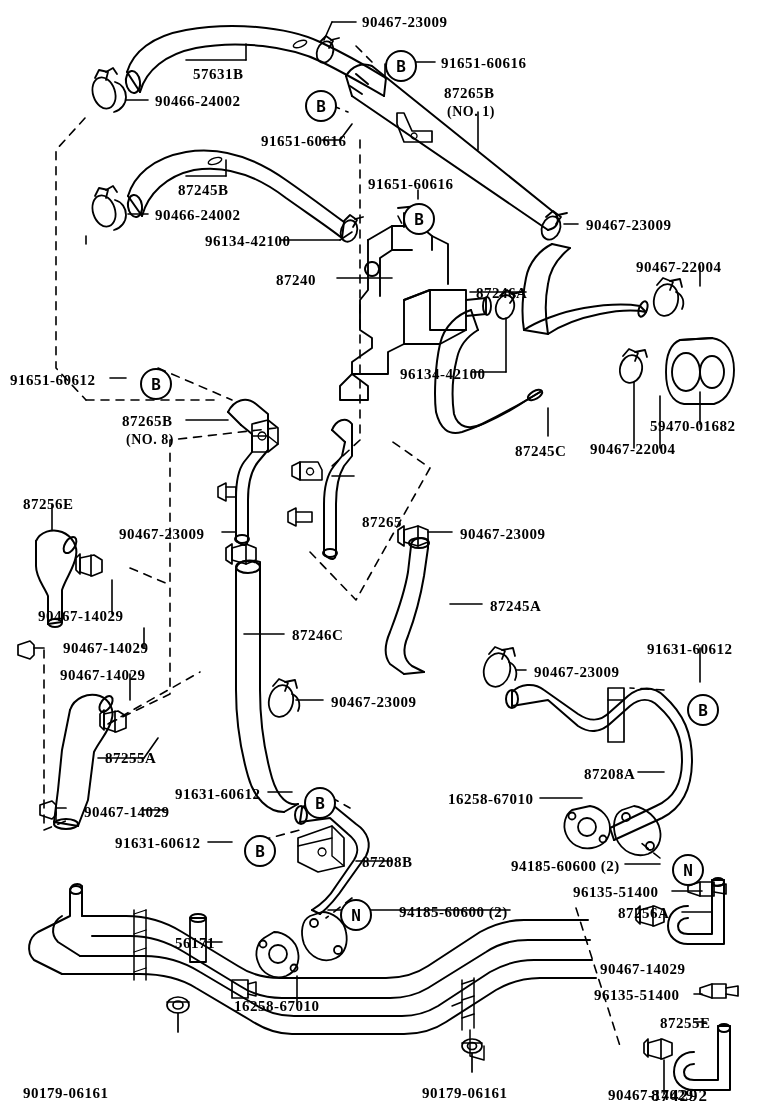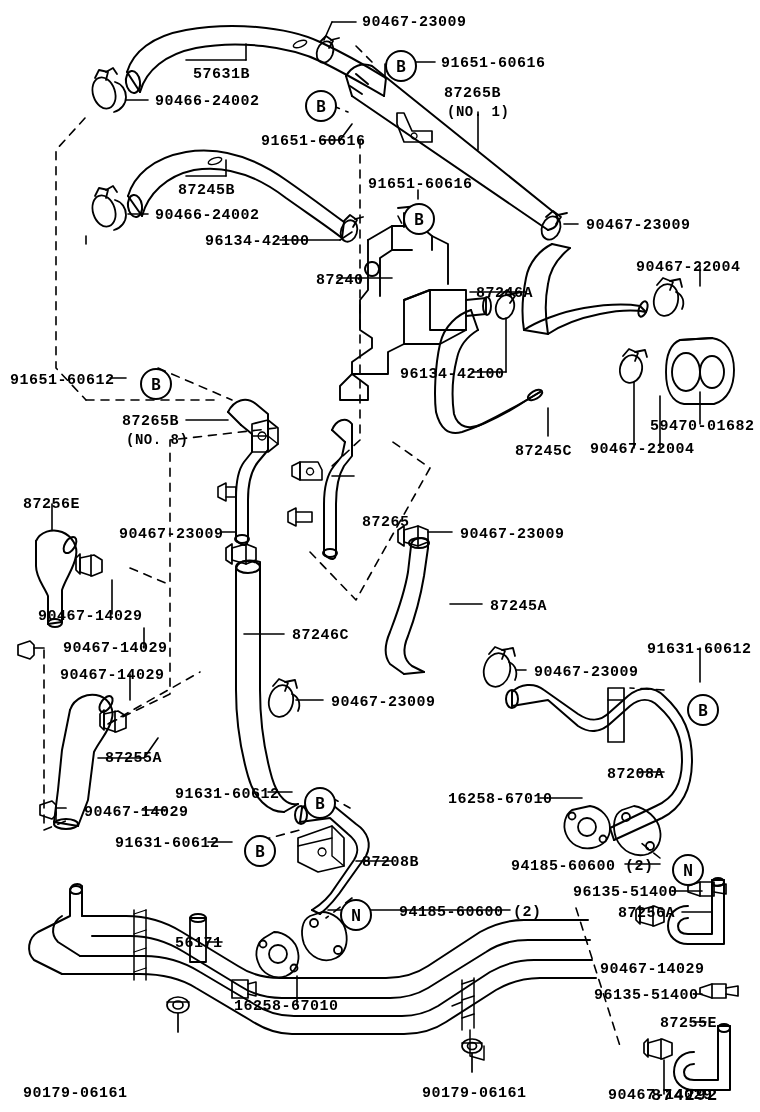--- a/index.html
+++ b/index.html
@@ -1,18 +1,18 @@
 <!DOCTYPE html>
 <html><head>
 <meta charset="utf-8">
 <style>
   html,body{margin:0;padding:0;background:#ffffff;}
   body{font-family:"DejaVu Sans Mono","Liberation Mono",monospace;}
   #sheet{position:relative;width:760px;height:1112px;background:#fff;overflow:hidden;}
-  .lbl{position:absolute;font-family:Liberation Mono, monospace;
+  .lbl{position:absolute;font-family:Liberation Serif, serif;
        font-size:15px;font-weight:700;color:#000;white-space:nowrap;letter-spacing:0.5px;}
   .lbl.sub{font-size:14px;}
   .diagcode{position:absolute;font-size:17px;font-weight:700;letter-spacing:1px;}
   svg.art{position:absolute;left:0;top:0;width:760px;height:1112px;pointer-events:none;}
   .circ{position:absolute;width:28px;height:28px;border:2.2px solid #000;border-radius:50%;
         background:#fff;display:flex;align-items:center;justify-content:center;
         font-family:"DejaVu Sans Mono","Liberation Mono",monospace;font-size:16px;font-weight:700;}
 </style>
 </head>
 <body>
@@ -459,21 +459,21 @@
   <div class="lbl" style="left:441px;top:55px;">91651-60616</div>
   <div class="lbl" style="left:155px;top:93px;">90466-24002</div>
   <div class="lbl" style="left:444px;top:85px;">87265B</div>
   <div class="lbl sub" style="left:447px;top:104px;">(NO. 1)</div>
   <div class="lbl" style="left:261px;top:133px;">91651-60616</div>
   <div class="lbl" style="left:178px;top:182px;">87245B</div>
   <div class="lbl" style="left:368px;top:176px;">91651-60616</div>
   <div class="lbl" style="left:155px;top:207px;">90466-24002</div>
   <div class="lbl" style="left:205px;top:233px;">96134-42100</div>
   <div class="lbl" style="left:586px;top:217px;">90467-23009</div>
-  <div class="lbl" style="left:276px;top:272px;margin-left:40px;">87240</div>
+  <div class="lbl" style="left:276px;top:272px;">87240</div>
   <div class="lbl" style="left:476px;top:285px;">87246A</div>
   <div class="lbl" style="left:636px;top:259px;">90467-22004</div>
   <div class="lbl" style="left:400px;top:366px;">96134-42100</div>
   <div class="lbl" style="left:650px;top:418px;">59470-01682</div>
   <div class="lbl" style="left:515px;top:443px;">87245C</div>
   <div class="lbl" style="left:590px;top:441px;">90467-22004</div>
   <div class="lbl" style="left:10px;top:372px;">91651-60612</div>
   <div class="lbl" style="left:122px;top:413px;">87265B</div>
   <div class="lbl sub" style="left:126px;top:432px;">(NO. 8)</div>
   <div class="lbl" style="left:362px;top:470px;margin-top:44px;">87265</div>
@@ -482,21 +482,21 @@
   <div class="lbl" style="left:460px;top:526px;">90467-23009</div>
   <div class="lbl" style="left:38px;top:608px;">90467-14029</div>
   <div class="lbl" style="left:490px;top:598px;">87245A</div>
   <div class="lbl" style="left:292px;top:627px;">87246C</div>
   <div class="lbl" style="left:63px;top:640px;">90467-14029</div>
   <div class="lbl" style="left:647px;top:641px;">91631-60612</div>
   <div class="lbl" style="left:60px;top:667px;">90467-14029</div>
   <div class="lbl" style="left:534px;top:664px;">90467-23009</div>
   <div class="lbl" style="left:331px;top:694px;">90467-23009</div>
   <div class="lbl" style="left:105px;top:750px;">87255A</div>
-  <div class="lbl" style="left:584px;top:766px;margin-left:23px;">87208A</div>
+  <div class="lbl" style="left:584px;top:766px;">87208A</div>
   <div class="lbl" style="left:175px;top:786px;">91631-60612</div>
   <div class="lbl" style="left:448px;top:791px;">16258-67010</div>
   <div class="lbl" style="left:84px;top:804px;">90467-14029</div>
   <div class="lbl" style="left:115px;top:835px;">91631-60612</div>
   <div class="lbl" style="left:362px;top:854px;">87208B</div>
   <div class="lbl" style="left:511px;top:858px;">94185-60600 (2)</div>
   <div class="lbl" style="left:573px;top:884px;">96135-51400</div>
   <div class="lbl" style="left:618px;top:905px;">87256A</div>
   <div class="lbl" style="left:399px;top:904px;">94185-60600 (2)</div>
   <div class="lbl" style="left:175px;top:935px;">56171</div>

